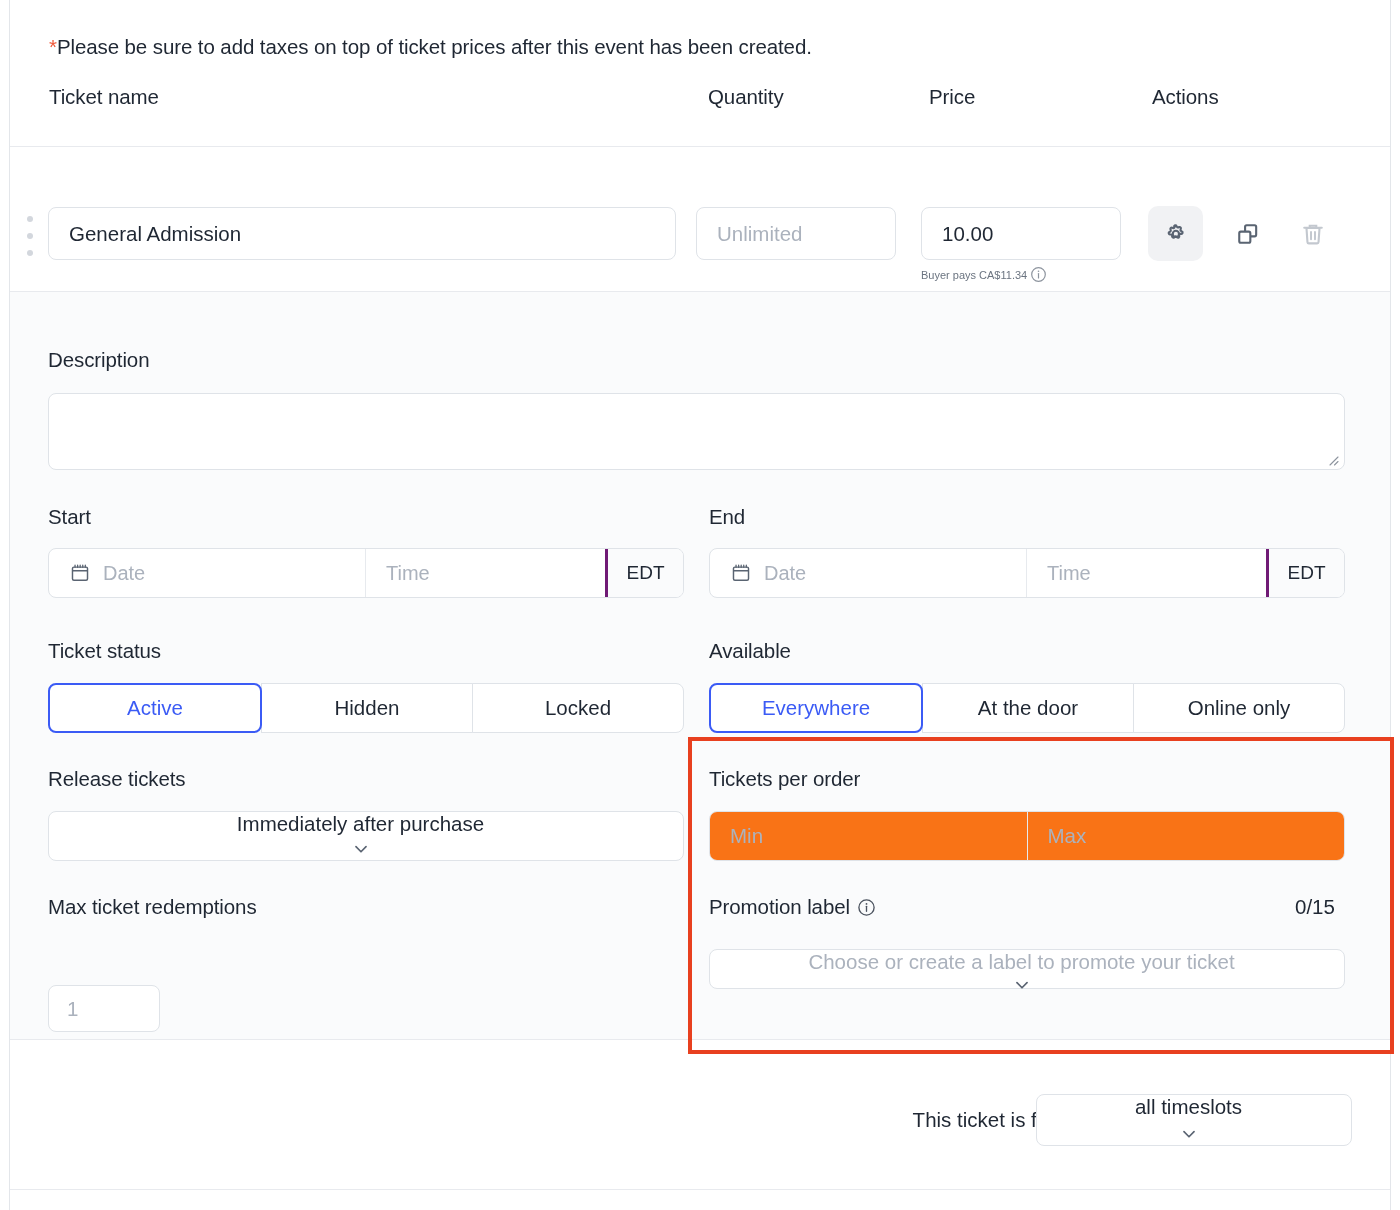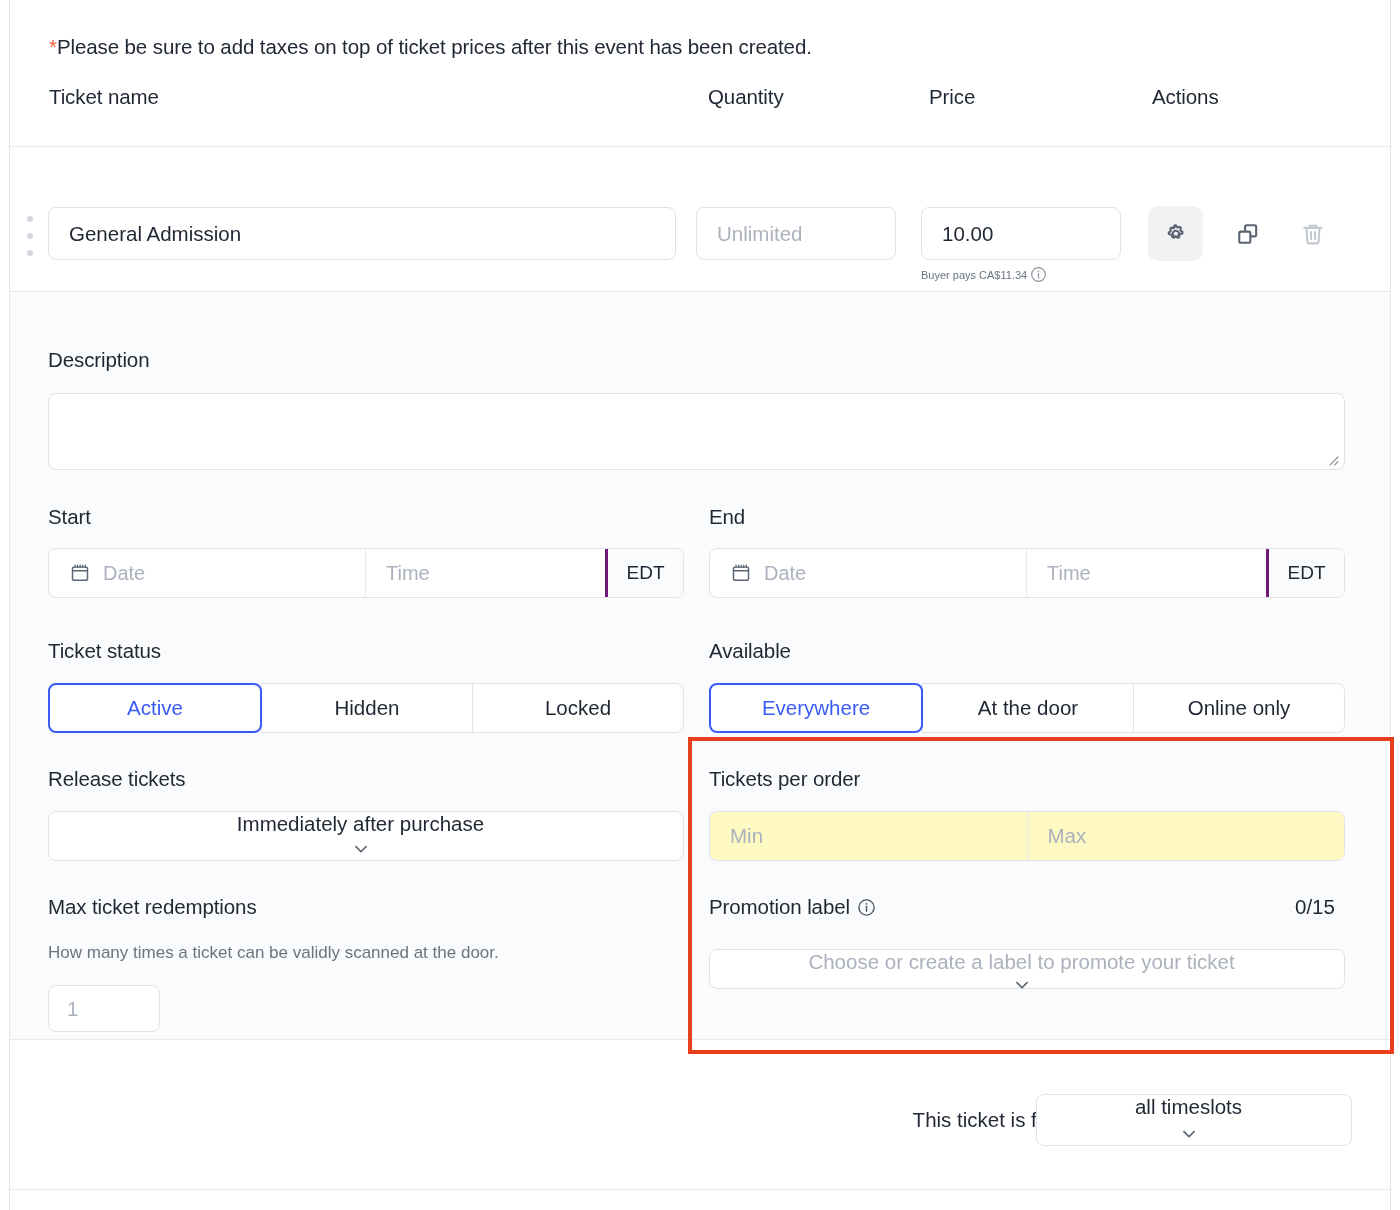--- a/index.html
+++ b/index.html
@@ -288,21 +288,21 @@
   }
   .tpo-group input {
     flex: 1;
     border: none;
     border-right: 1px solid #e7eaee;
     padding: 0 20px;
     font-family: "Liberation Sans", sans-serif;
     font-size: 20.5px;
     color: #1f2733;
     outline: none;
-    background: #fef9c3;
+    background: #f97316;
   }
   .tpo-group input:last-child { border-right: none; }
   .tpo-group input::placeholder { color: #abb2bd; }
 
   .promo-label {
     left: 709px; top: 895px;
     display: flex; align-items: center; gap: 7px;
   }
   .promo-count {
     position: absolute;
@@ -474,21 +474,20 @@
   <div class="select-box rel-select">
     <span class="val">Immediately after purchase</span>
     <span class="icon">
       <svg width="22" height="22" viewBox="0 0 24 24" fill="none">
         <path d="M6.5 9.5l5.5 5.5 5.5-5.5" stroke="#5a6472" stroke-width="1.8" stroke-linecap="round" stroke-linejoin="round"></path>
       </svg>
     </span>
   </div>
 
   <div class="lbl redeem-label">Max ticket redemptions</div>
-  <div class="sublbl redeem-help">How many times a ticket can be validly scanned at the door.</div>
   <input class="inp redeem-input" id="redeemInput" placeholder="1" style="">
 
   <div class="lbl tpo-label">Tickets per order</div>
   <div class="tpo-group">
     <input id="tpoMin" placeholder="Min" style="">
     <input id="tpoMax" placeholder="Max" style="">
   </div>
 
   <div class="lbl promo-label">
     <span>Promotion label</span>

